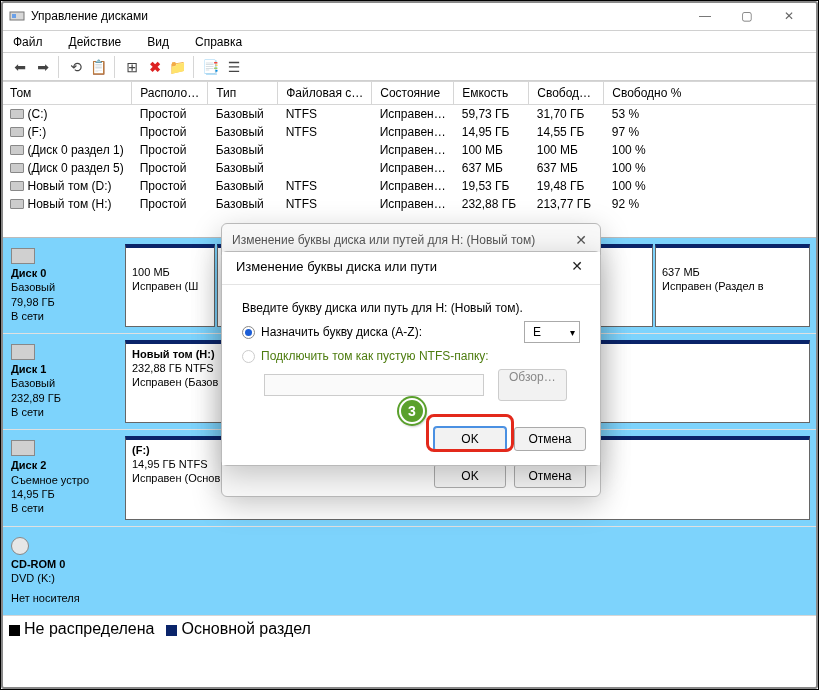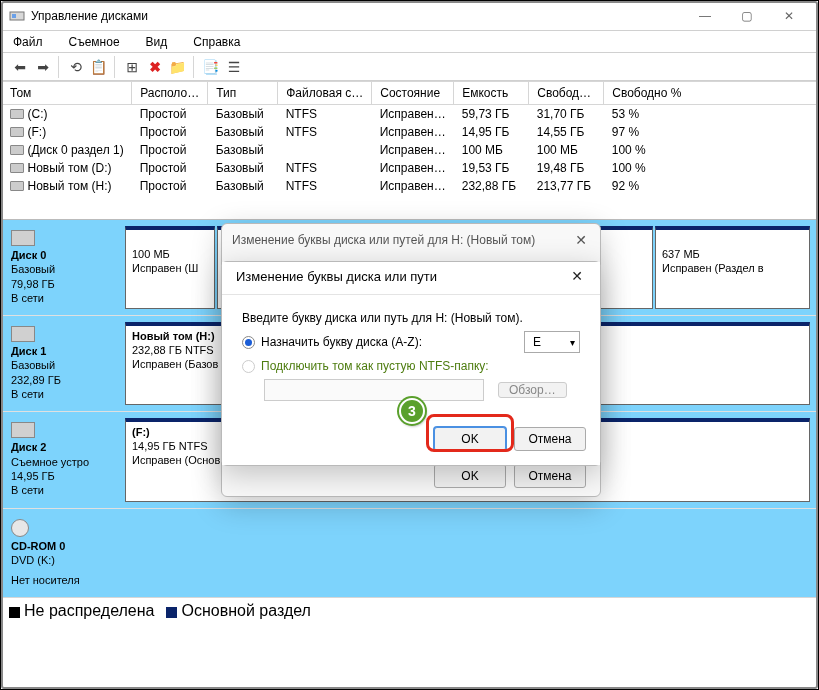--- a/index.html
+++ b/index.html
@@ -184,21 +184,21 @@
     border:1px solid #aaa; background:#f2f2f2; border-radius:3px;
     font-size:12px; padding:0 10px;
   }
   .dlg-btn.focused { border:1px solid #4a90e2; box-shadow: 0 0 0 1px #4a90e2;}
   .dlg-buttons { display:flex; gap:8px; justify-content:flex-end; padding:10px 14px 14px; background:#fff;}
   .back-dlg-buttons { display:flex; gap:8px; justify-content:flex-end; padding:8px 14px; }
   .path-input {
     border:1px solid #ccc; background:#fafafa; height:22px; width:220px; margin-right:8px;
   }
   .browse-btn {
-    height:16px; border:1px solid #ccc; background:#f2f2f2; padding:0 10px; color:#888; border-radius:3px; font-size:12px;
+    height:32px; border:1px solid #ccc; background:#f2f2f2; padding:0 10px; color:#888; border-radius:3px; font-size:12px;
   }
   
   .callout {
     position:absolute;
     border:3px solid #e3291b;
     border-radius:8px;
     pointer-events:none;
   }
   .step-badge {
     position:absolute;
@@ -224,21 +224,21 @@
   <span class="title">Управление дисками</span>
   <div class="win-controls">
     <div class="win-btn">—</div>
     <div class="win-btn">▢</div>
     <div class="win-btn">✕</div>
   </div>
 </div>
 
 <div class="menubar">
   <span>Файл</span>
-  <span>Съемное</span>
+  <span>Действие</span>
   <span>Вид</span>
   <span>Справка</span>
 </div>
 
 <div class="toolbar">
   <div class="tb-group">
     <span class="tb-btn">⬅</span>
     <span class="tb-btn">➡</span>
   </div>
   <div class="tb-group">
@@ -305,20 +305,33 @@
         <td>Базовый</td>
         <td></td>
         <td>Исправен…</td>
         <td>100 МБ</td>
         <td>100 МБ</td>
         <td>100 %</td>
       </tr>
       <tr>
         <td class="first">
           <span class="disk-glyph"></span>
+          <span>(Диск 0 раздел 5)</span>
+        </td>
+        <td>Простой</td>
+        <td>Базовый</td>
+        <td></td>
+        <td>Исправен…</td>
+        <td>637 МБ</td>
+        <td>637 МБ</td>
+        <td>100 %</td>
+      </tr>
+      <tr>
+        <td class="first">
+          <span class="disk-glyph"></span>
           <span>Новый том (D:)</span>
         </td>
         <td>Простой</td>
         <td>Базовый</td>
         <td>NTFS</td>
         <td>Исправен…</td>
         <td>19,53 ГБ</td>
         <td>19,48 ГБ</td>
         <td>100 %</td>
       </tr>
@@ -419,21 +432,21 @@
     <span class="t">Изменение буквы диска или путей для H: (Новый том)</span>
     <span class="dlg-close">✕</span>
   </div>
   <div style="height:200px"></div>
   <div class="back-dlg-buttons">
     <span class="dlg-btn">OK</span>
     <span class="dlg-btn">Отмена</span>
   </div>
 </div>
 
-<div class="dlg" style="left:220px; top:260px; width:380px;">
+<div class="dlg" style="left:220px; top:250px; width:380px;">
   <div class="dlg-inner-title" style="display:flex; align-items:center;">
     <span style="flex:1">Изменение буквы диска или пути</span>
     <span class="dlg-close" style="color:#222">✕</span>
   </div>
   <div class="dlg-body">
     <div>Введите букву диска или путь для H: (Новый том).</div>
     <div class="radio-row">
       <span class="radio checked"></span>
       <span>Назначить букву диска (A-Z):</span>
       <span class="select">

